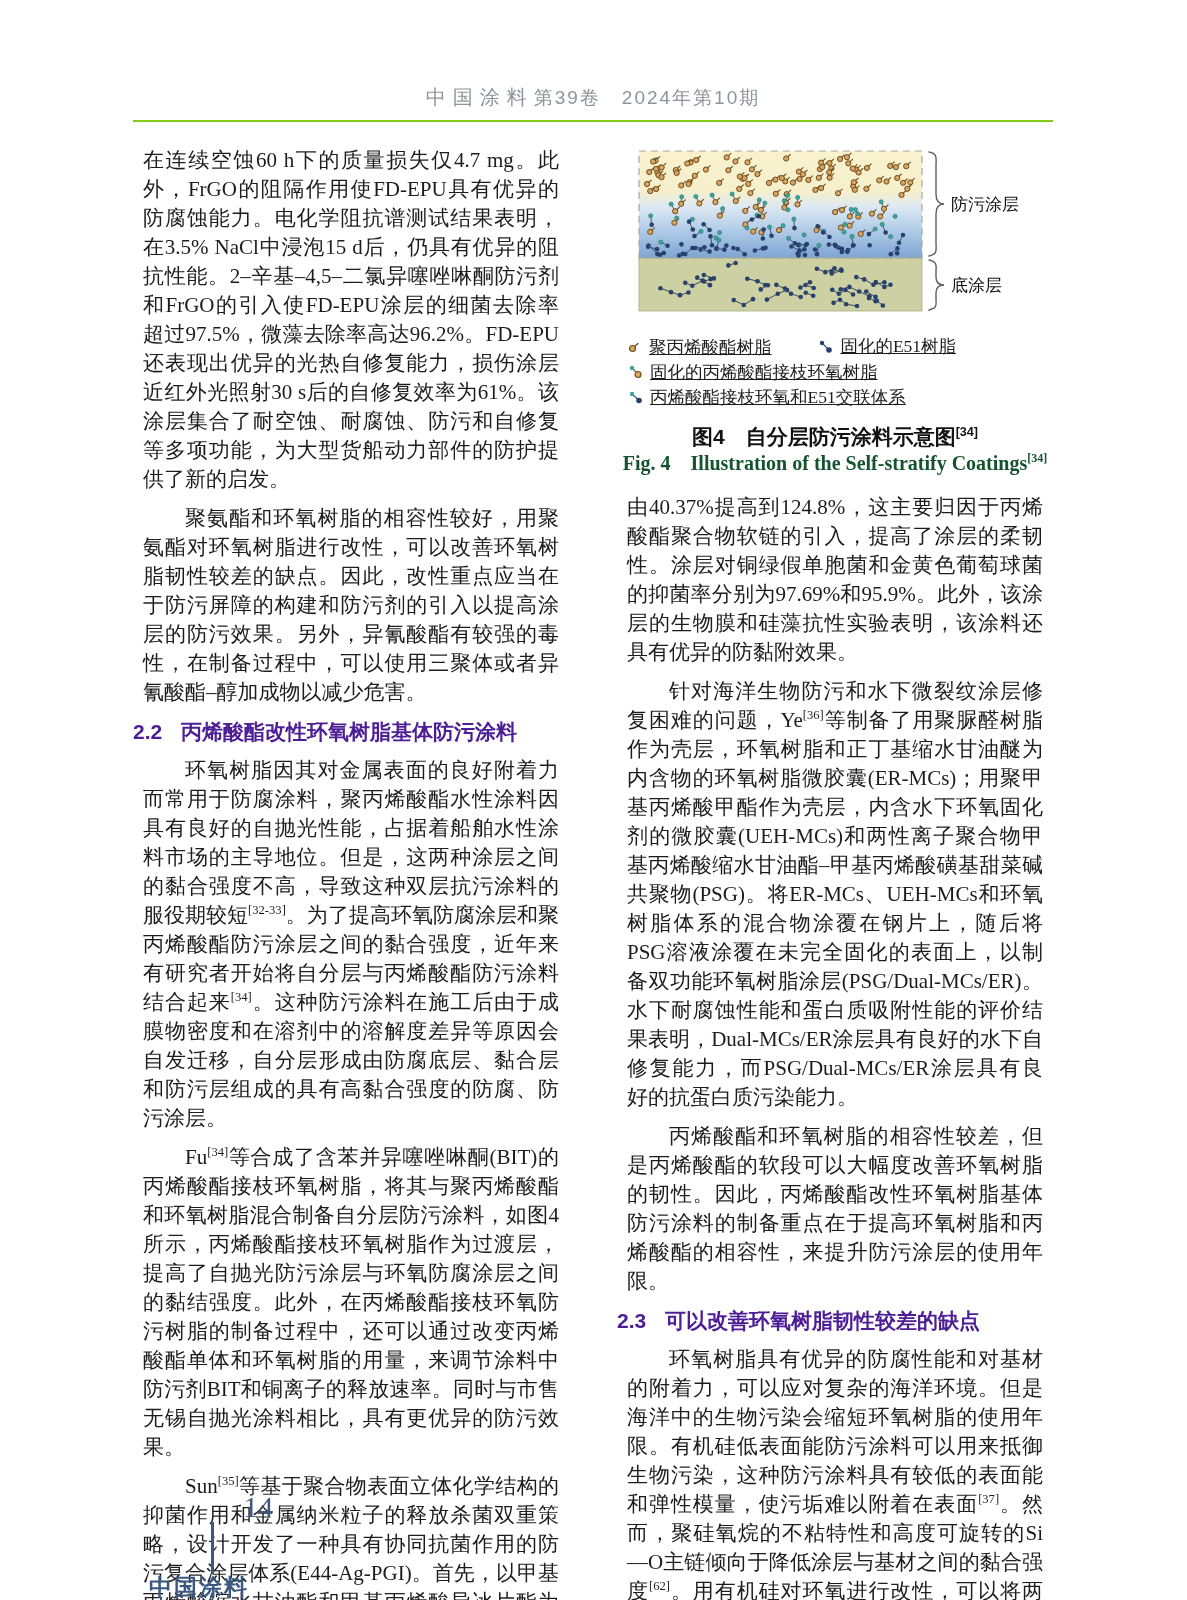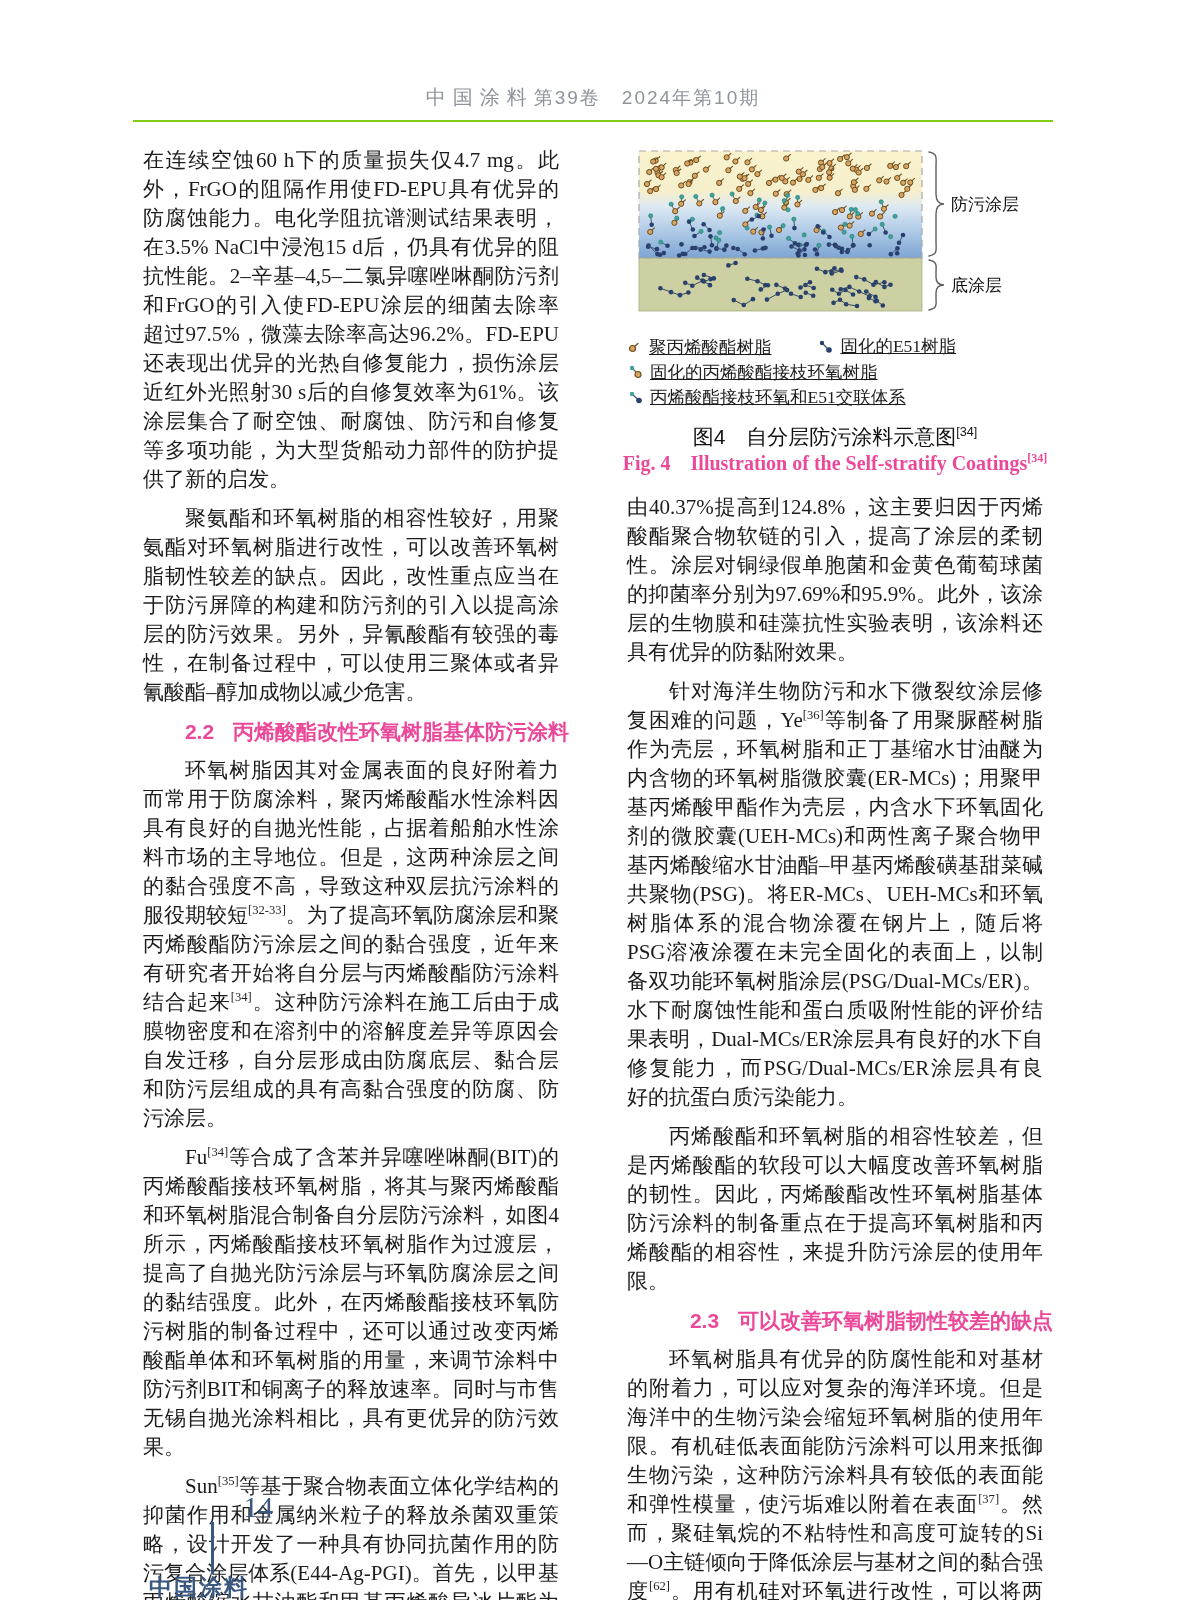--- a/index.html
+++ b/index.html
@@ -18,40 +18,40 @@
   }
   .hdr .jname{font-size:20px;letter-spacing:7px;}
   .hdr .jissue{font-size:19px;letter-spacing:2px;}
   
   .columns{display:flex;gap:48px;margin-top:14px;}
   .col{width:436px;font-size:21px;line-height:29px;text-align:justify;}
   .col p{margin:10px;text-indent:2em;}
   .col p.noindent{text-indent:0;}
   sup{font-size:0.6em;vertical-align:super;line-height:0;}
   h3.sec-heading{
-    margin:0;font-size:21px;line-height:29px;font-weight:700;color:#ec4899;
-    font-family:"Liberation Sans","DejaVu Sans",sans-serif;text-align:right;
+    margin:0;font-size:21px;line-height:29px;font-weight:700;color:#4c1d95;
+    font-family:"Liberation Sans","DejaVu Sans",sans-serif;text-align:left;
   }
   h3.sec-heading .sec-num{margin-right:0.9em;}
   
   figure{margin:0;padding:0;}
   .fig-wrap{margin-top:10px;}
   .fig-label{font-size:17px;fill:#111;font-family:"Liberation Serif","DejaVu Serif",serif;}
   .legend{margin-top:4px;padding-left:10px;font-size:17.5px;line-height:24px;text-align:left;}
   .legend-row{white-space:nowrap;}
   .li{display:inline-flex;align-items:center;gap:6px;text-decoration:underline;}
   .li svg{flex:0 0 auto;}
   .li1{min-width:186px;}
   .cap-zh{
-    margin-top:12px;text-align:center;font-weight:400;font-size:21px;line-height:27px;
+    margin-top:12px;text-align:center;font-weight:700;font-size:21px;line-height:27px;
     font-family:"Liberation Sans","DejaVu Sans",sans-serif;color:#111;
   }
   .cap-en{
     text-align:center;font-weight:700;font-size:20px;line-height:27px;
-    font-family:"Liberation Serif","DejaVu Serif",serif;color:#ec4899;
+    font-family:"Liberation Serif","DejaVu Serif",serif;color:#14532d;
   }
   .rc-text{margin-top:16px;}
   
   .ftr{position:absolute;left:149px;top:1492px;display:flex;align-items:center;flex-direction:column;}
   .pgnum{font-size:30px;color:#3a5880;margin-right:12px;align-self:flex-end;line-height:30px;}
   .vbar{width:3px;height:52px;background:#3a5880;margin-right:10px;}
   .ftr .sec-zh{font-family:"Liberation Sans","DejaVu Sans",sans-serif;font-weight:700;font-size:23px;line-height:26px;color:#3a5880;letter-spacing:2px;}
   .ftr .sec-en{font-size:18px;line-height:20px;color:#8a97ab;}
 </style>
 </head>

